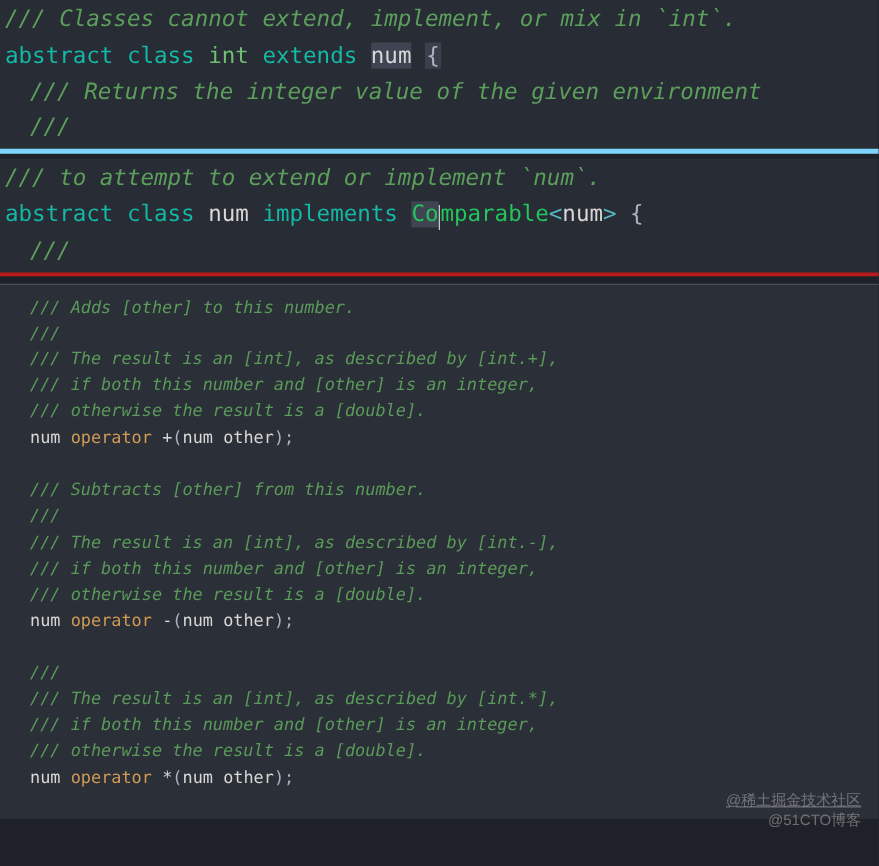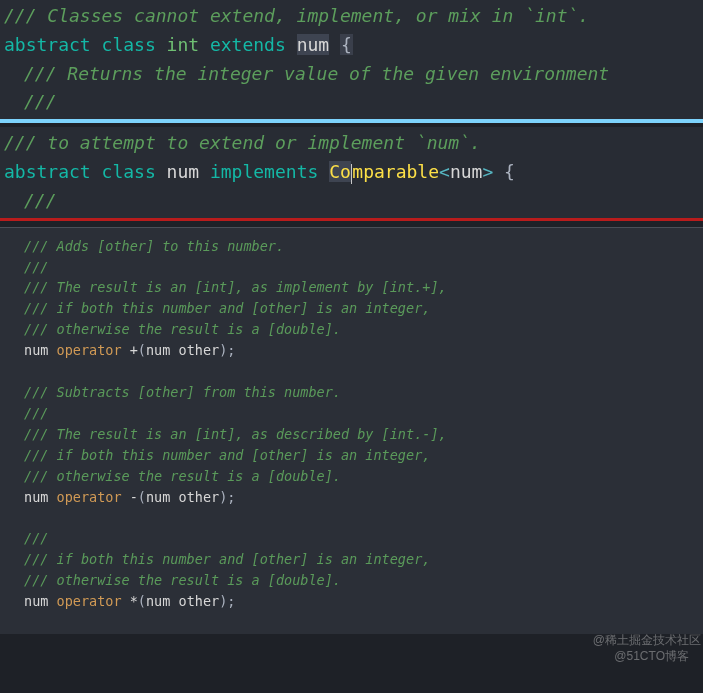--- a/index.html
+++ b/index.html
@@ -27,21 +27,21 @@
     border-top: 1px solid #4a4f57;
     margin-top: 6px;
   }
   .line { white-space: pre; padding: 0 4px; }
   .line.ind1 { padding-left: 24px; }
   .comment { color: #5c9e5c; font-style: italic; }
   .comment-sm { color: #5a9a5a; font-style: italic; }
   .kw { color: #14b8a6; } 
   .type-int { color: #6fbf73; }
   .type { color: #d7d7d7; }
-  .type-comp { color: #fde047; }
+  .type-comp { color: #22c55e; }
   .punct { color: #abb2bf; }
   .lbrace-hl { background: #3a3f4b; color: #abb2bf; padding: 0 1px;}
   .angle { color: #56b6c2; }
   .numkw { color: #d7d7d7; }
   .cursor-bg { background: #3e4451; }
   .text-cursor {
     display: inline-block;
     width: 1.5px;
     height: 20px;
     background: #c8c8c8;
@@ -52,21 +52,21 @@
   .op { color: #d19a55; } 
   .fn { color: #d7d7d7; }
   .param { color: #d7d7d7; }
   .semi { color: #abb2bf; }
   .watermark {
     position: absolute;
     color: rgba(200,200,200,0.45);
     font-family: sans-serif;
     font-size: 12px;
   }
-  .wm1 { right: 2px; bottom: 44px; }
+  .wm1 { right: 14px; bottom: 44px; text-decoration: underline; }
   .wm2 { right: 14px; bottom: 28px; }
 </style>
 </head>
 <body>
 
 <div class="panel-top">
   <div class="line"><span class="comment">/// Classes cannot extend, implement, or mix in `int`.</span></div>
   <div class="line"><span class="kw">abstract</span> <span class="kw">class</span> <span class="type-int">int</span> <span class="kw">extends</span> <span class="type sel-num">num</span> <span class="lbrace-hl">{</span></div>
   <div class="line ind1"><span class="comment">/// Returns the integer value of the given environment</span></div>
   <div class="line ind1"><span class="comment">///</span></div>
@@ -75,34 +75,35 @@
 <div class="panel-mid">
   <div class="line"><span class="comment">/// to attempt to extend or implement `num`.</span></div>
   <div class="line"><span class="kw">abstract</span> <span class="kw">class</span> <span class="numkw">num</span> <span class="kw">implements</span> <span class="type-comp cursor-bg">Co</span><span class="text-cursor"></span><span class="type-comp">mparable</span><span class="angle">&lt;</span><span class="numkw">num</span><span class="angle">&gt;</span> <span class="punct">{</span></div>
   <div class="line ind1"><span class="comment">///</span></div>
 </div>
 
 <div class="panel-bot">
 
   <div class="line ind1"><span class="comment-sm">/// Adds [other] to this number.</span></div>
   <div class="line ind1"><span class="comment-sm">///</span></div>
-  <div class="line ind1"><span class="comment-sm">/// The result is an [int], as implement by [int.+],</span></div>
+  <div class="line ind1"><span class="comment-sm">/// The result is an [int], as described by [int.+],</span></div>
   <div class="line ind1"><span class="comment-sm">/// if both this number and [other] is an integer,</span></div>
   <div class="line ind1"><span class="comment-sm">/// otherwise the result is a [double].</span></div>
   <div class="line ind1"><span class="type">num</span> <span class="op">operator</span> <span class="fn">+</span><span class="punct">(</span><span class="type">num</span><span class="param"> other</span><span class="punct">)</span><span class="semi">;</span></div>
   <div class="line">&nbsp;</div>
 
   <div class="line ind1"><span class="comment-sm">/// Subtracts [other] from this number.</span></div>
   <div class="line ind1"><span class="comment-sm">///</span></div>
   <div class="line ind1"><span class="comment-sm">/// The result is an [int], as described by [int.-],</span></div>
   <div class="line ind1"><span class="comment-sm">/// if both this number and [other] is an integer,</span></div>
   <div class="line ind1"><span class="comment-sm">/// otherwise the result is a [double].</span></div>
   <div class="line ind1"><span class="type">num</span> <span class="op">operator</span> <span class="fn">-</span><span class="punct">(</span><span class="type">num</span><span class="param"> other</span><span class="punct">)</span><span class="semi">;</span></div>
   <div class="line">&nbsp;</div>
 
   <div class="line ind1"><span class="comment-sm">///</span></div>
+  <div class="line ind1"><span class="comment-sm">/// The result is an [int], as described by [int.*],</span></div>
   <div class="line ind1"><span class="comment-sm">/// if both this number and [other] is an integer,</span></div>
   <div class="line ind1"><span class="comment-sm">/// otherwise the result is a [double].</span></div>
   <div class="line ind1"><span class="type">num</span> <span class="op">operator</span> <span class="fn">*</span><span class="punct">(</span><span class="type">num</span><span class="param"> other</span><span class="punct">)</span><span class="semi">;</span></div>
 </div>
 
 <div class="watermark wm1">@稀土掘金技术社区</div>
 <div class="watermark wm2">@51CTO博客</div>
 
 </body></html>

